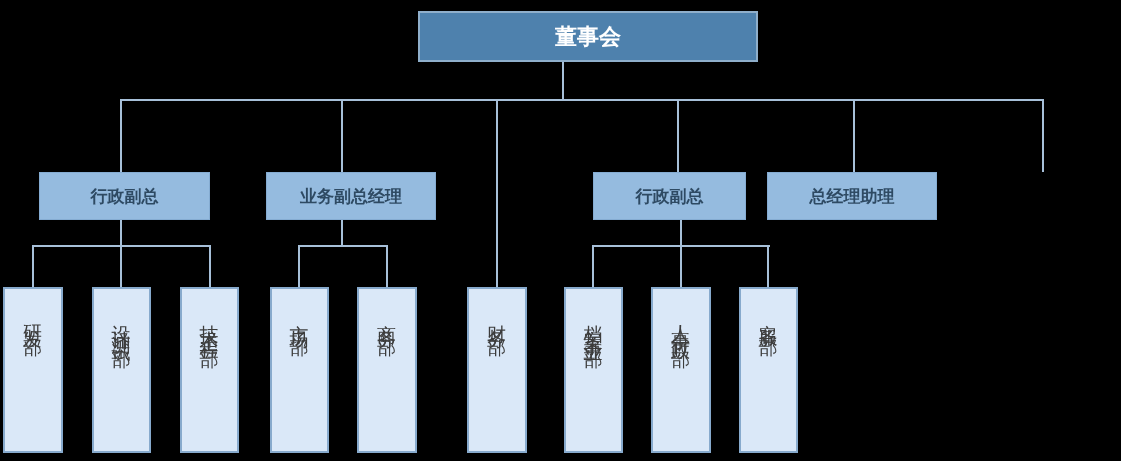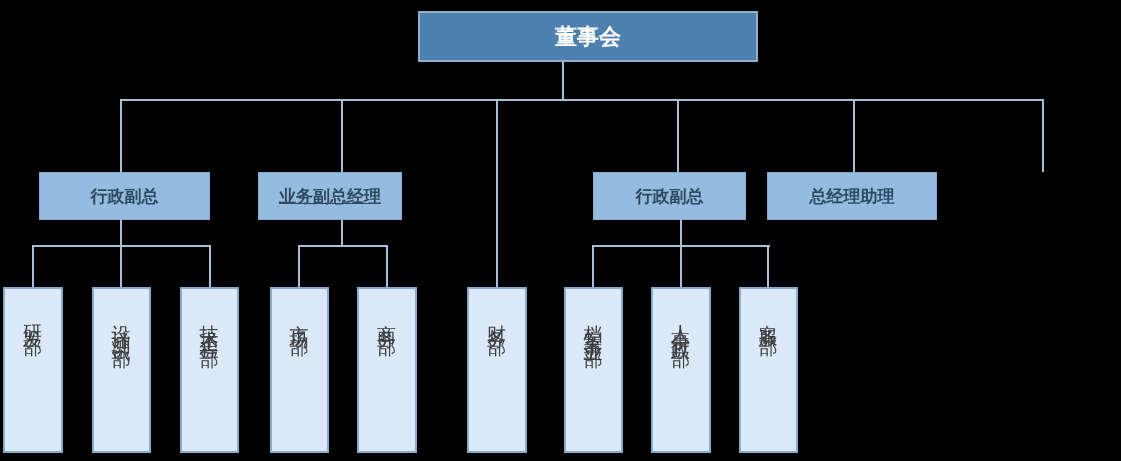--- a/index.html
+++ b/index.html
@@ -26,21 +26,21 @@
 
   
   .mid-node {
     background: var(--mid-fill, #95bbdf);
     border: 1px solid var(--mid-border, #85acd2);
     color: var(--mid-text, #2e4a63);
     font-size: 17px; font-weight: bold;
     top: 172px; height: 48px;
   }
   .m-tech    { left: 39px;  width: 171px; }
-  .m-biz     { left: 258px; width: 144px; text-decoration: underline; }
+  .m-biz     { left: 266px; width: 170px; }
   .m-admin   { left: 593px; width: 153px; }
   .m-assist  { left: 767px; width: 170px; justify-content: center; }
   .m-expert  { left: 947px; width: 170px; }
 
   
   .dept-node {
     background: var(--dept-fill, #dae8f8);
     border: 2px solid var(--dept-border, #87aacd);
     color: var(--dept-text, #3c3c3c);
     font-size: 19px;

